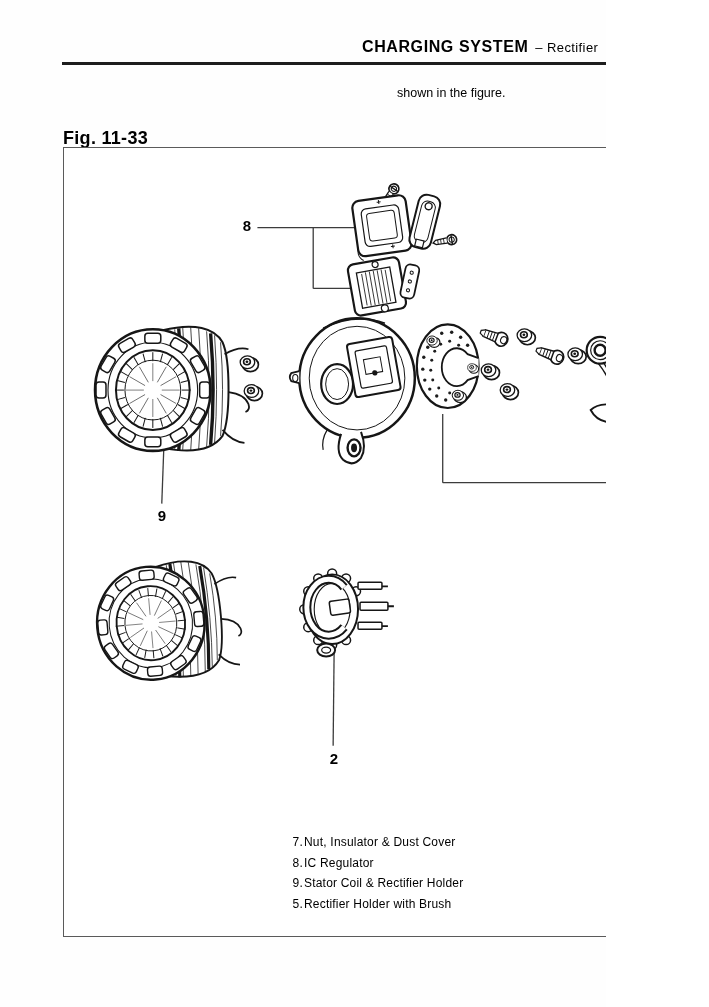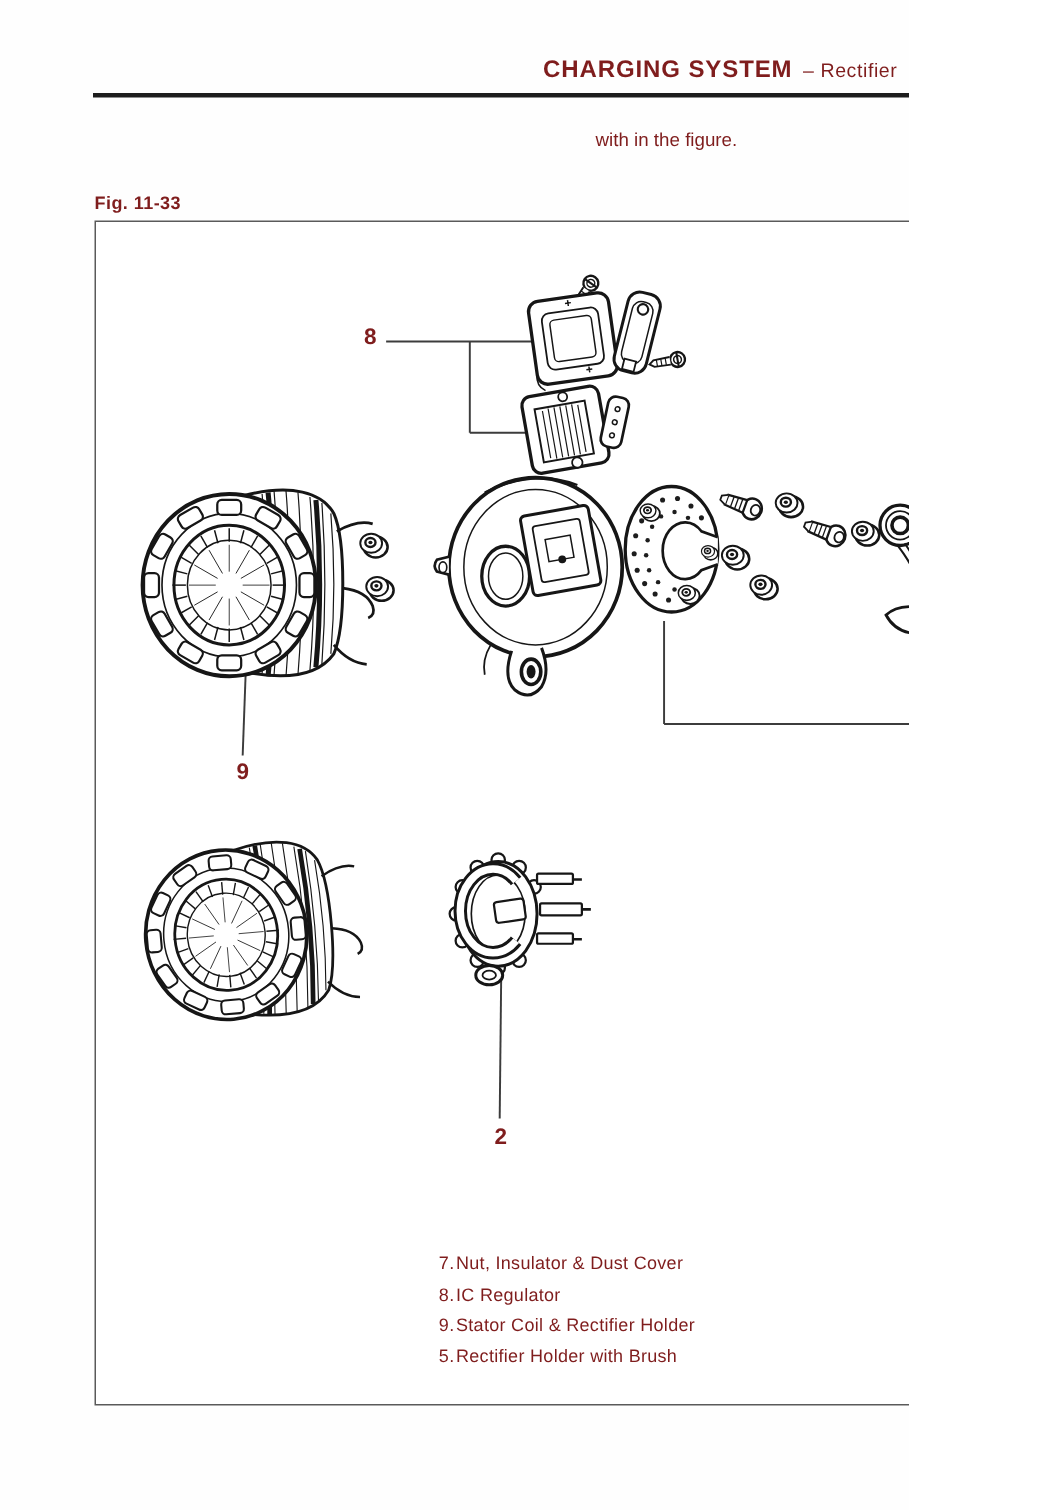--- a/index.html
+++ b/index.html
@@ -1,28 +1,28 @@
 <!DOCTYPE html>
 <html><head>
 <meta charset="utf-8">
 <style>
   html,body{margin:0;padding:0;background:#ffffff;}
   .page{position:relative;width:606px;height:1007px;background:#fefefe;overflow:hidden;
-        font-family:"Liberation Sans", sans-serif;color:#7f1d1d;}
+        font-family:"Liberation Sans", sans-serif;color:#000000;}
   
   .header-row{position:absolute;left:63px;top:38px;width:610px;display:flex;align-items:baseline;}
   .h-title{font-size:16px;font-weight:bold;letter-spacing:.6px;margin-left:299px;white-space:nowrap;}
   .h-sub{font-size:13px;margin-left:7px;letter-spacing:.4px;white-space:nowrap;}
   .h-page{font-size:13.5px;font-weight:700;letter-spacing:1px;margin-left:auto;white-space:nowrap;}
   .rule{position:absolute;left:62px;top:62px;width:611px;height:2.5px;background:#1d1d1d;}
   
   .instruction{position:absolute;left:397px;top:84px;width:276px;font-size:12.5px;line-height:18.5px;}
   .just{text-align:justify;text-align-last:justify;}
   
-  .fig-label{position:absolute;left:63px;top:128px;font-size:12px;font-weight:bold;letter-spacing:.3px;text-align:right;}
+  .fig-label{position:absolute;left:63px;top:128px;font-size:18px;font-weight:bold;letter-spacing:.3px;text-align:right;}
   
   .figure-box{position:absolute;left:63px;top:147px;width:607px;height:788px;border:1.5px solid #5a5a5a;background:#fff;}
   .figure-box svg{position:absolute;left:0;top:0;}
   .callout{position:absolute;transform:translate(-50%,-50%);font-size:15px;font-weight:bold;letter-spacing:.3px;}
   
   .parts-list{position:absolute;left:150px;top:684px;}
   .pl-row{display:flex;font-size:12px;line-height:20.5px;letter-spacing:.2px;}
   .pl-num{width:89px;text-align:right;}
   .pl-name{margin-left:1px;white-space:nowrap;}
 </style>
@@ -32,21 +32,21 @@
 <div class="page">
 
   <div class="header-row">
     <span class="h-title">CHARGING SYSTEM</span>
     <span class="h-sub">– Rectifier</span>
     <span class="h-page">11–17</span>
   </div>
   <div class="rule"></div>
 
   <div class="instruction">
-    <div>with in the figure.</div>
+    <div>shown in the figure.</div>
   </div>
 
   <div class="fig-label">Fig. 11-33</div>
 
   <div class="figure-box">
     <svg width="607" height="788" viewBox="0 0 609 791">
       <defs>
 
         <g id="nut">
           <ellipse cx="2" cy="1.5" rx="8" ry="7" fill="#fff" stroke="#161616" stroke-width="1.7"></ellipse>

